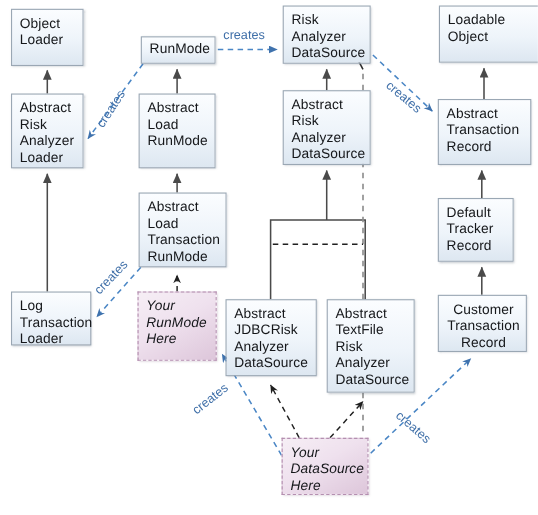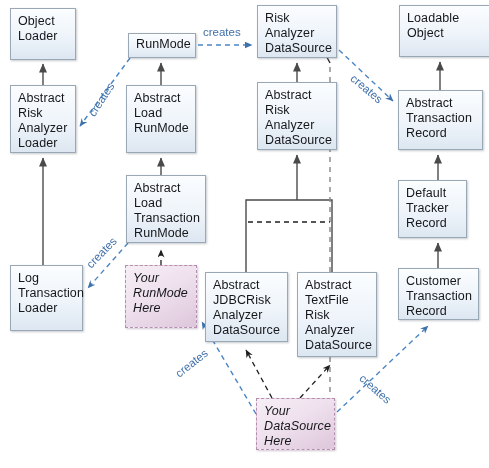--- a/index.html
+++ b/index.html
@@ -99,21 +99,21 @@
       <path d="M337,412 L428,326" marker-end="url(#arrow-blue2)"></path>
     </g>
   </svg>
 
   <div class="node" style="left:10px;top:8px;width:66px;height:52px;">Object
 Loader</div>
   <div class="node" style="left:10px;top:85px;width:66px;height:68px;">Abstract
 Risk
 Analyzer
 Loader</div>
-  <div class="node" style="left:10px;top:265px;width:73px;height:66px;">Log
+  <div class="node" style="left:10px;top:265px;width:73px;height:49px;">Log
 Transaction
 Loader</div>
 
   <div class="node" style="left:128px;top:33px;width:68px;height:25px;padding-top:3px;">RunMode</div>
   <div class="node" style="left:126px;top:85px;width:70px;height:68px;">Abstract
 Load
 RunMode</div>
   <div class="node" style="left:126px;top:175px;width:80px;height:68px;">Abstract
 Load
 Transaction
@@ -143,21 +143,21 @@
 Here</div>
 
   <div class="node" style="left:399px;top:5px;width:93px;height:52px;">Loadable
 Object</div>
   <div class="node" style="left:398px;top:90px;width:85px;height:60px;">Abstract
 Transaction
 Record</div>
   <div class="node" style="left:398px;top:180px;width:69px;height:58px;">Default
 Tracker
 Record</div>
-  <div class="node" style="left:398px;top:268px;width:81px;height:52px;">Customer
+  <div class="node" style="left:398px;top:268px;width:81px;height:52px;text-align:center;">Customer
 Transaction
 Record</div>
 
   <div class="clabel rot-a" style="left:86px;top:112px;">creates</div>
   <div class="clabel" style="left:203px;top:26px;">creates</div>
   <div class="clabel rot-d" style="left:356px;top:72px;">creates</div>
   <div class="clabel rot-c" style="left:84px;top:262px;">creates</div>
   <div class="clabel rot-e" style="left:173px;top:370px;">creates</div>
   <div class="clabel rot-f" style="left:365px;top:372px;">creates</div>
 

